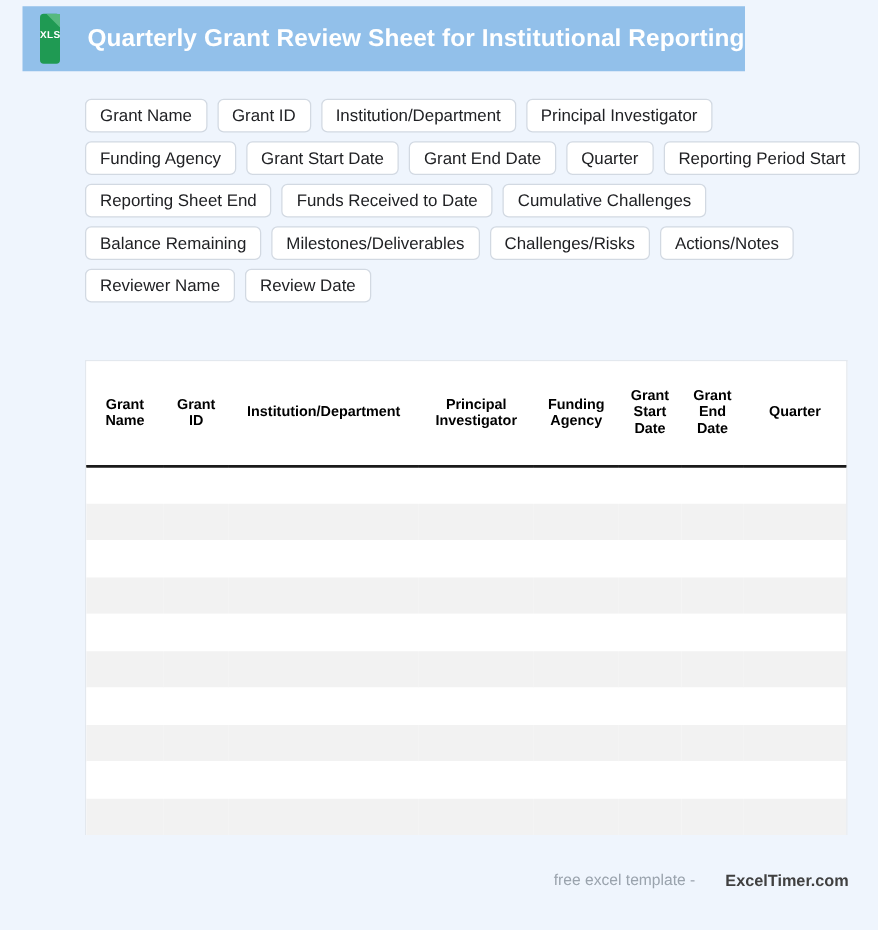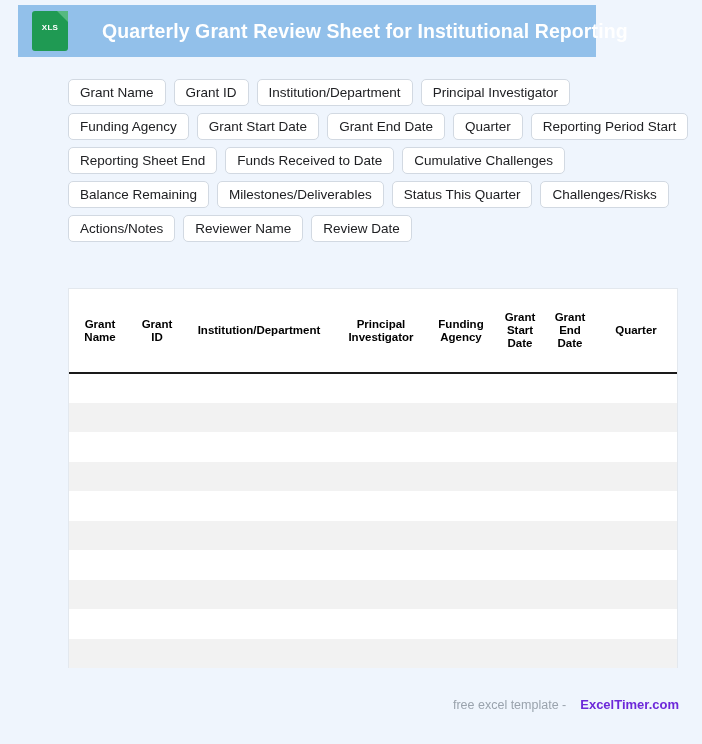--- a/index.html
+++ b/index.html
@@ -22,21 +22,21 @@
     left: 18px;
     top: 5px;
     width: 578px;
     height: 52px;
     background: #92c0ea;
     display: flex;
     align-items: center;
     padding-left: 0;
   }
   .xls-icon {
-    width: 36px;
+    width: 16px;
     height: 40px;
     margin-left: 14px;
     background: #1f9a53;
     border-radius: 3px;
     position: relative;
     flex: 0 0 auto;
   }
   .xls-icon .fold {
     position: absolute;
     right: 0;
@@ -54,21 +54,21 @@
     text-align: center;
     color: #ffffff;
     font-size: 8px;
     font-weight: bold;
     letter-spacing: 0.3px;
   }
   .header-title {
     color: #ffffff;
     font-size: 19.5px;
     font-weight: bold;
-    margin-left: 34px;
+    margin-left: 22px;
     white-space: nowrap;
     letter-spacing: 0.1px;
   }
 
   
   .chips {
     position: absolute;
     left: 68px;
     top: 79px;
     width: 630px;
@@ -138,29 +138,29 @@
   col.c6 { width: 50px; }
   col.c7 { width: 82px; }
   col.c8 { width: 136px; }
 
   
   .footer {
     position: absolute;
     right: 23px;
     bottom: 32px;
     display: flex;
-    align-items: center;
-    gap: 14px;
+    align-items: flex-start;
+    gap: 24px;
     font-size: 12.5px;
   }
   .footer .free {
     color: #9aa3ad;
   }
   .footer .brand {
-    color: #6d28d9;
+    color: #404040;
     font-weight: bold;
     font-size: 13px;
   }
 </style>
 </head>
 <body>
 
 <div class="header">
   <div class="xls-icon">
     <div class="fold"></div>
@@ -177,21 +177,20 @@
   <div class="chip">Funding Agency</div>
   <div class="chip">Grant Start Date</div>
   <div class="chip">Grant End Date</div>
   <div class="chip">Quarter</div>
   <div class="chip">Reporting Period Start</div>
   <div class="chip">Reporting Sheet End</div>
   <div class="chip">Funds Received to Date</div>
   <div class="chip">Cumulative Challenges</div>
   <div class="chip">Balance Remaining</div>
   <div class="chip">Milestones/Deliverables</div>
-  <div class="chip">Status This Quarter</div>
   <div class="chip">Challenges/Risks</div>
   <div class="chip">Actions/Notes</div>
   <div class="chip">Reviewer Name</div>
   <div class="chip">Review Date</div>
 </div>
 
 <div class="table-wrap">
   <table class="grid">
     <colgroup>
       <col class="c0">

